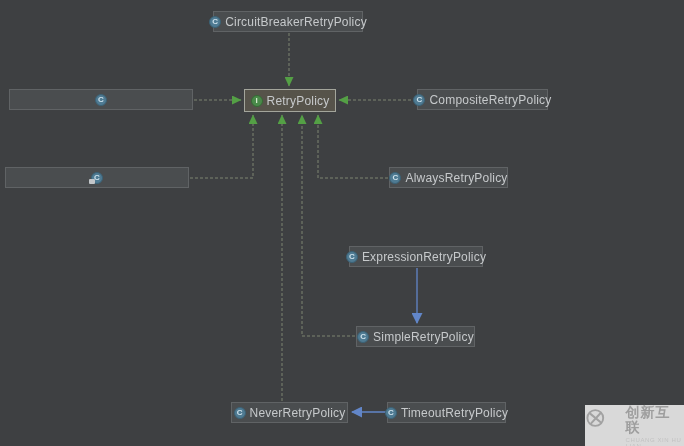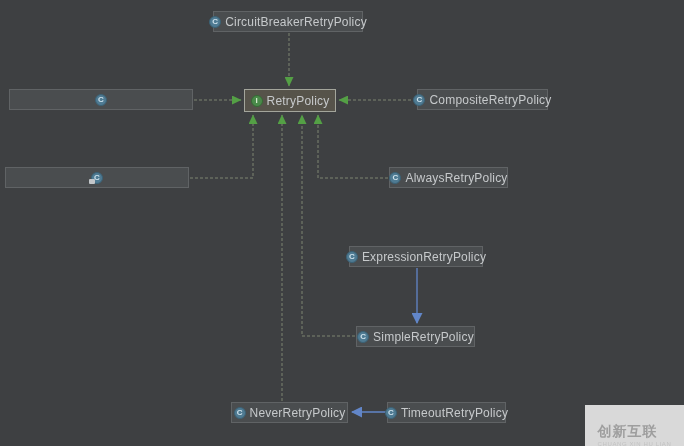--- a/index.html
+++ b/index.html
@@ -92,24 +92,22 @@
     border-radius: 1px;
   }
   #watermark {
     position: absolute;
     right: 0;
     bottom: 0;
     width: 99px;
     height: 41px;
     background: var(--wm-bg, #d9d9d9);
     display: flex;
-    align-items: center;
     justify-content: center;
     gap: 20px;
-    flex-direction: column;
   }
   #watermark .wm-col { display: flex; flex-direction: column; }
   #watermark .wm-text {
     font-size: 14px;
     font-weight: bold;
     color: var(--wm-color, #9e9e9e);
     letter-spacing: 1px;
     line-height: 1.1;
   }
   #watermark .wm-subtext {

